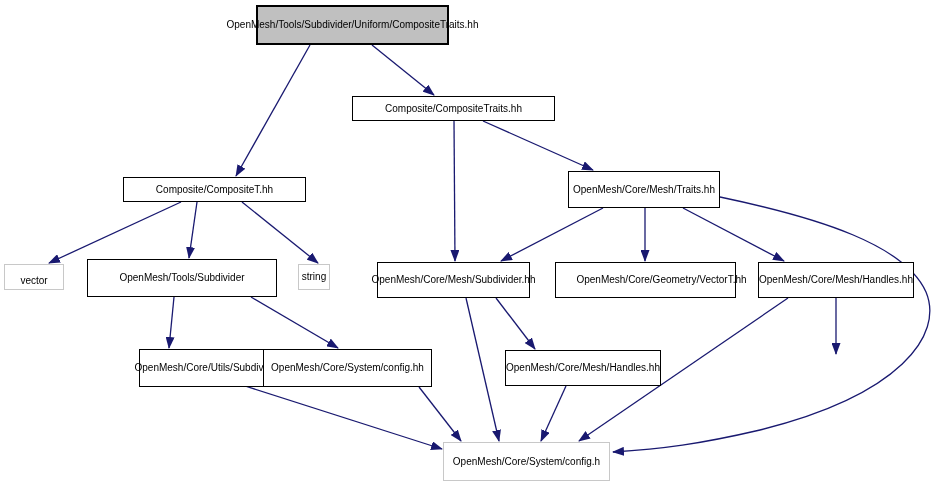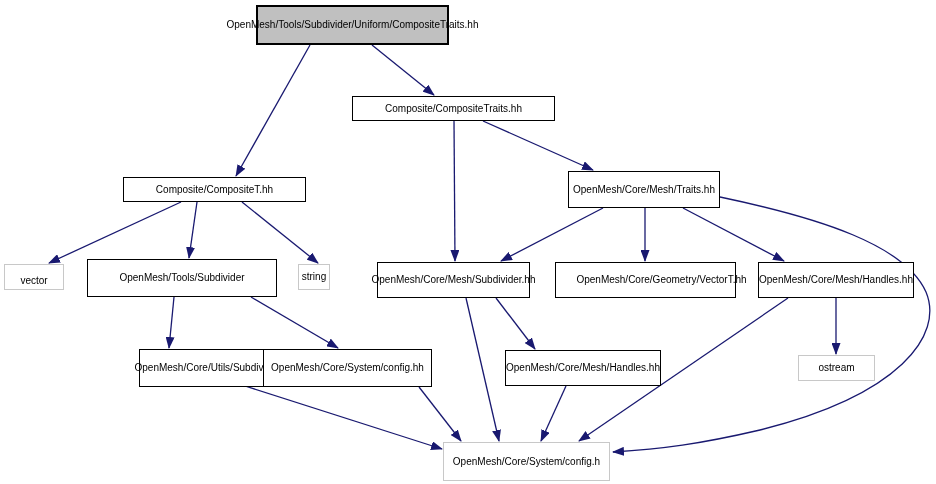--- a/index.html
+++ b/index.html
@@ -134,22 +134,19 @@
   <div class="node" style="left:263px; top:349px; width:169px; height:38px;">
     <span>OpenMesh/Core/System</span>
     <span>/config.hh</span>
   </div>
 
   <div class="node" style="left:505px; top:350px; width:156px; height:36px;">
     <span>OpenMesh/Core/Mesh</span>
     <span>/Handles.hh</span>
   </div>
 
-  <div class="node external" style="left:798px; top:355px; width:77px; height:26px;">
-    <span>ostream</span>
-  </div>
 
   <div class="node external" style="left:443px; top:442px; width:167px; height:39px;">
     <span>OpenMesh/Core/System</span>
     <span>/config.h</span>
   </div>
 
 </div>
 
 </body></html>

